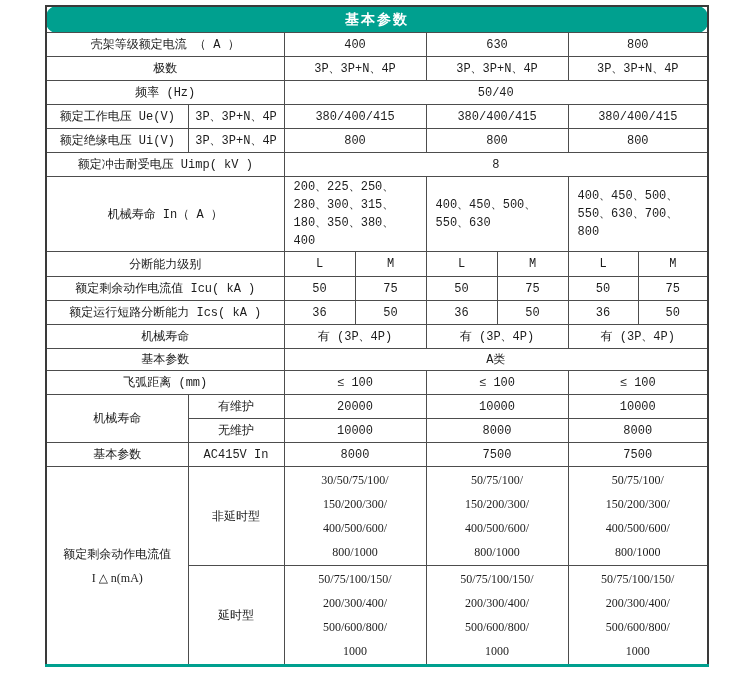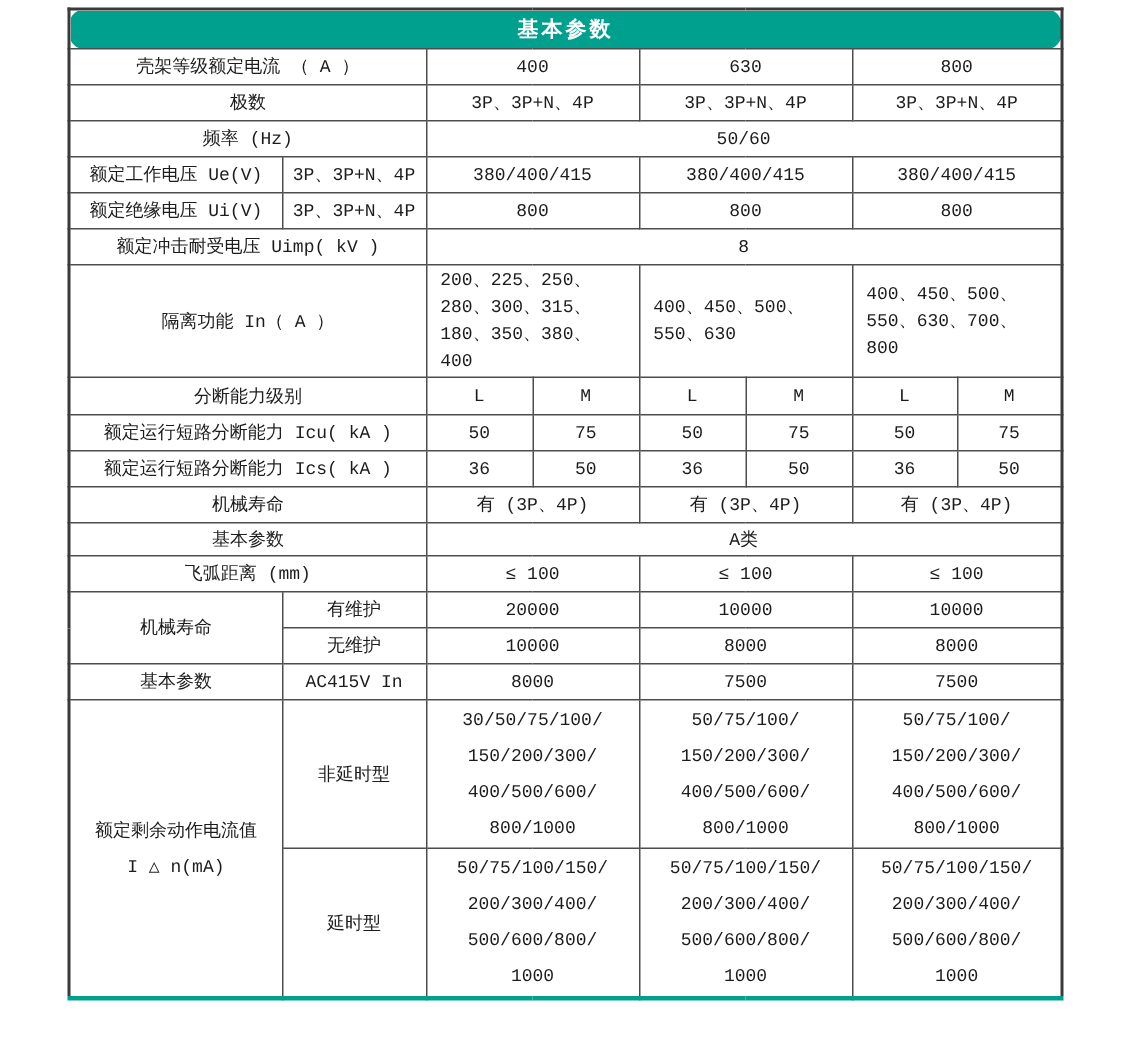--- a/index.html
+++ b/index.html
@@ -43,21 +43,21 @@
   }
   tr.h22 { height: 22px; }
   tr.h24 { height: 24px; }
   tr.h25 { height: 25px; }
   tr.h73 { height: 73px; }
   tr.h95 { height: 95px; }
   tr.h97 { height: 97px; }
   .pre { white-space: pre-line; }
   .left { text-align: left; padding-left: 9px; }
   .lh18 { line-height: 18px; }
-  .lh24 { line-height: 24px; }
+  .lh24 { line-height: 24px; font-family: Liberation Serif, serif; }
 </style>
 </head>
 <body>
 
 <div class="table-wrap">
   <table class="spec">
     <colgroup>
       <col style="width:142px">
         <col style="width:96px">
       <col style="width:71px">
@@ -82,21 +82,21 @@
 
     <tr class="h24">
       <td colspan="2">极数</td>
       <td colspan="2">3P、3P+N、4P</td>
       <td colspan="2">3P、3P+N、4P</td>
       <td colspan="2">3P、3P+N、4P</td>
     </tr>
 
     <tr class="h24">
       <td colspan="2">频率 (Hz)</td>
-      <td colspan="6">50/60</td>
+      <td colspan="6">50/40</td>
     </tr>
 
     <tr class="h24">
       <td>额定工作电压 Ue(V)</td>
       <td>3P、3P+N、4P</td>
       <td colspan="2">380/400/415</td>
       <td colspan="2">380/400/415</td>
       <td colspan="2">380/400/415</td>
     </tr>
 
@@ -107,21 +107,21 @@
       <td colspan="2">800</td>
       <td colspan="2">800</td>
     </tr>
 
     <tr class="h24">
       <td colspan="2">额定冲击耐受电压 Uimp( kV )</td>
       <td colspan="6">8</td>
     </tr>
 
     <tr class="h73">
-      <td colspan="2">隔离功能 In（ A ）</td>
+      <td colspan="2">机械寿命 In（ A ）</td>
       <td colspan="2" class="pre left lh18">200、225、250、
 280、300、315、
 180、350、380、
 400</td>
       <td colspan="2" class="pre left lh18">400、450、500、
 550、630</td>
       <td colspan="2" class="pre left lh18">400、450、500、
 550、630、700、
 800</td>
     </tr>
@@ -130,21 +130,21 @@
       <td colspan="2">分断能力级别</td>
       <td>L</td>
       <td>M</td>
       <td>L</td>
       <td>M</td>
       <td>L</td>
       <td>M</td>
     </tr>
 
     <tr class="h24">
-      <td colspan="2">额定运行短路分断能力 Icu( kA )</td>
+      <td colspan="2">额定剩余动作电流值 Icu( kA )</td>
       <td>50</td>
       <td>75</td>
       <td>50</td>
       <td>75</td>
       <td>50</td>
       <td>75</td>
     </tr>
 
     <tr class="h24">
       <td colspan="2">额定运行短路分断能力 Ics( kA )</td>

